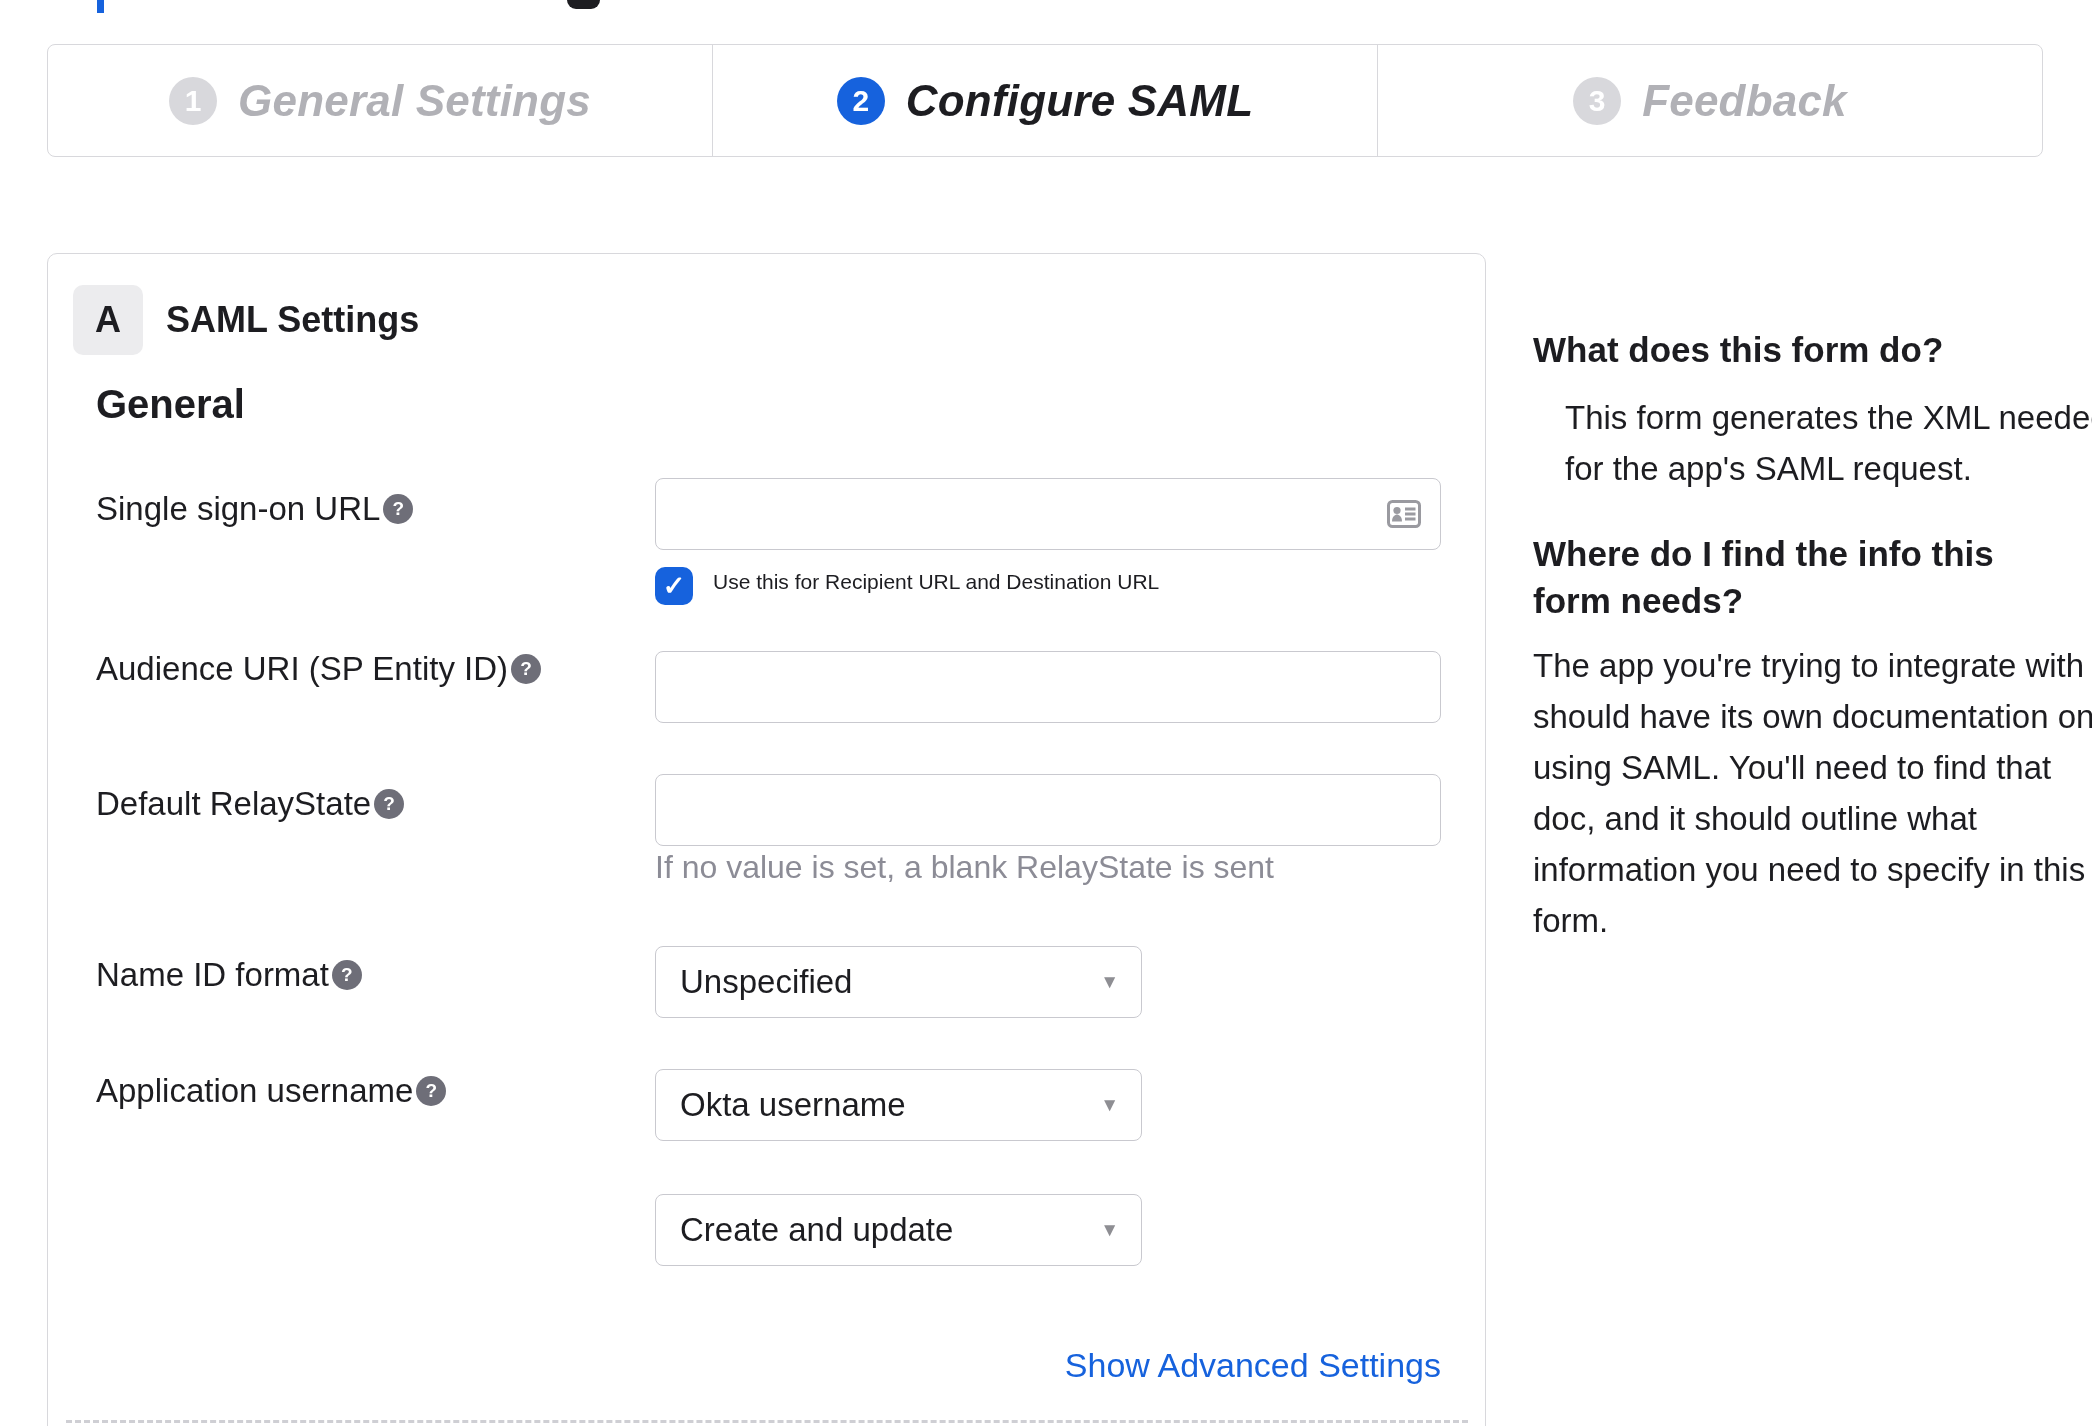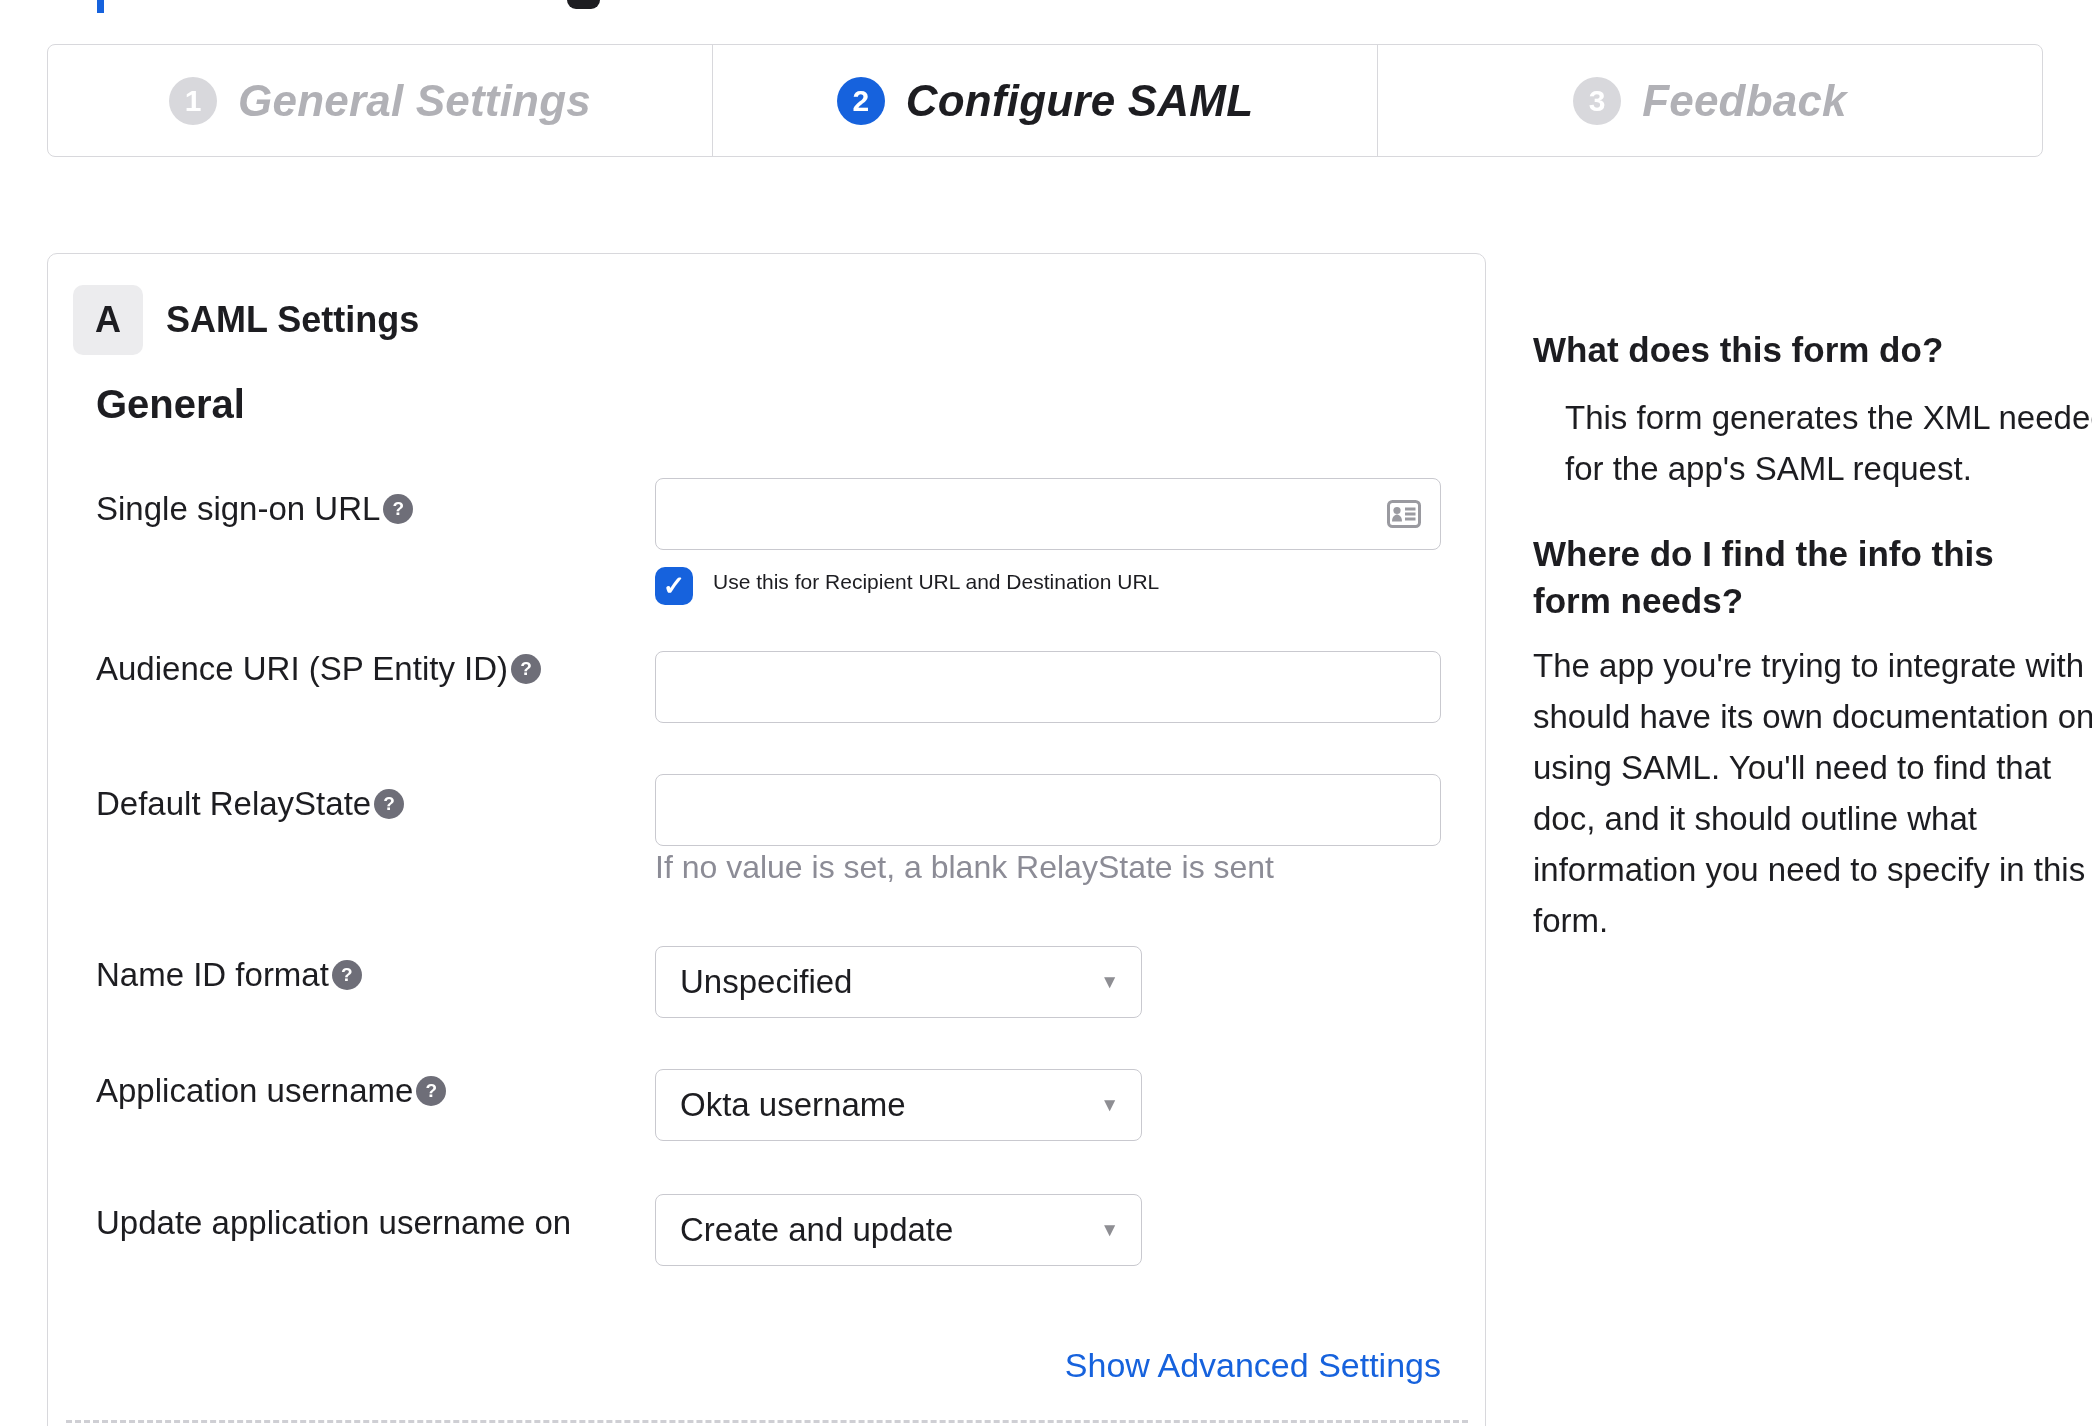--- a/index.html
+++ b/index.html
@@ -171,23 +171,20 @@
 
     <div class="field-label lbl-r5">
       <span>Application username</span>
       <span class="help">?</span>
     </div>
     <div class="select sel-r5">
       <span>Okta username</span>
       <span class="caret">▼</span>
     </div>
 
-    <div class="field-label lbl-r6">
-      <span>Update application username on</span>
-    </div>
     <div class="select sel-r6">
       <span>Create and update</span>
       <span class="caret">▼</span>
     </div>
 
     <div class="advanced-link">Show Advanced Settings</div>
     <div class="dashed-divider"></div>
   </div>
 
   <div class="sidebar-h sb-h1">What does this form do?</div>

